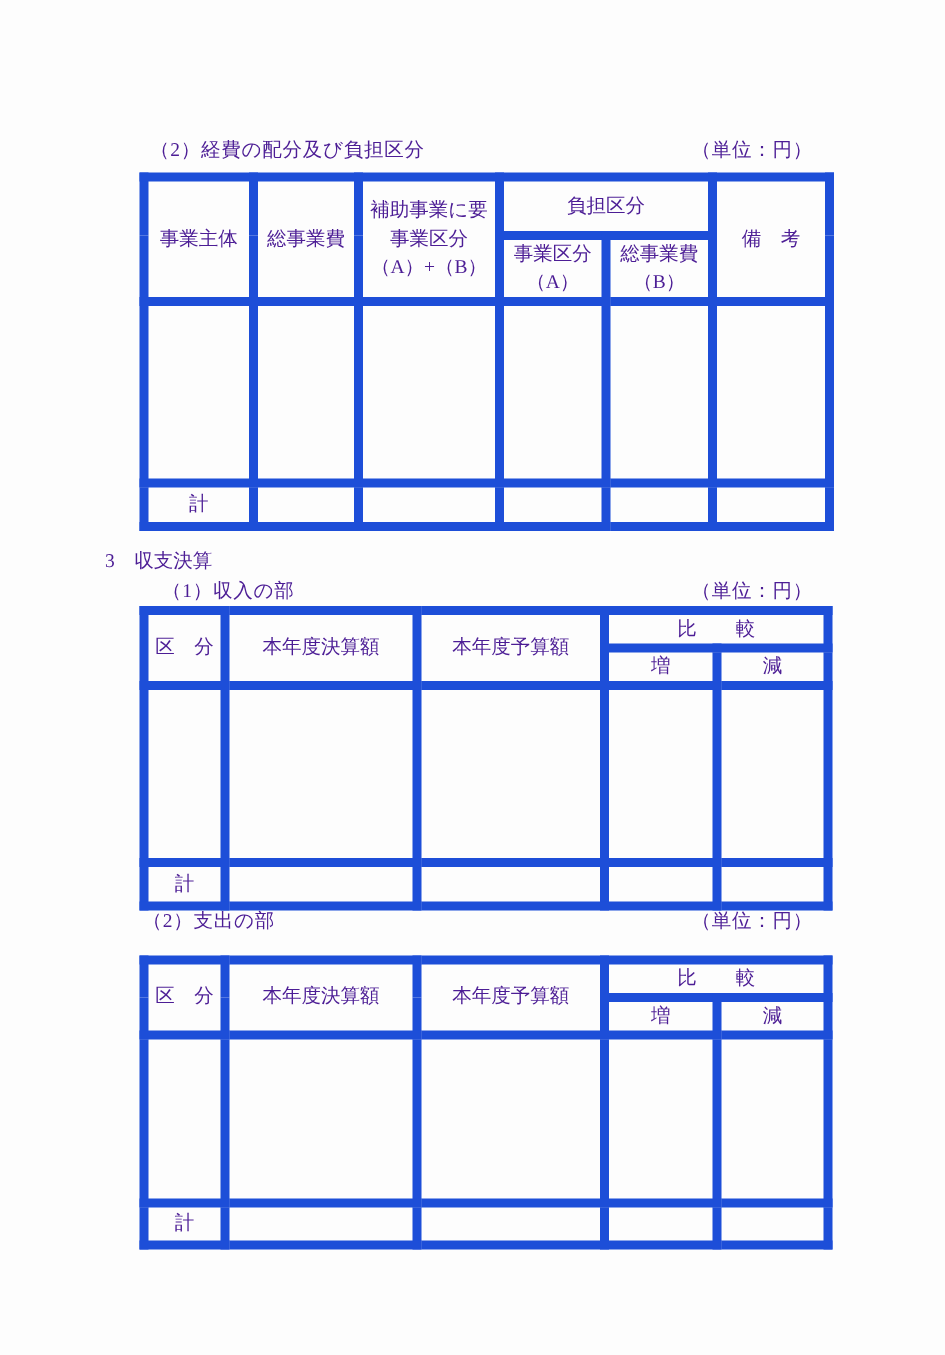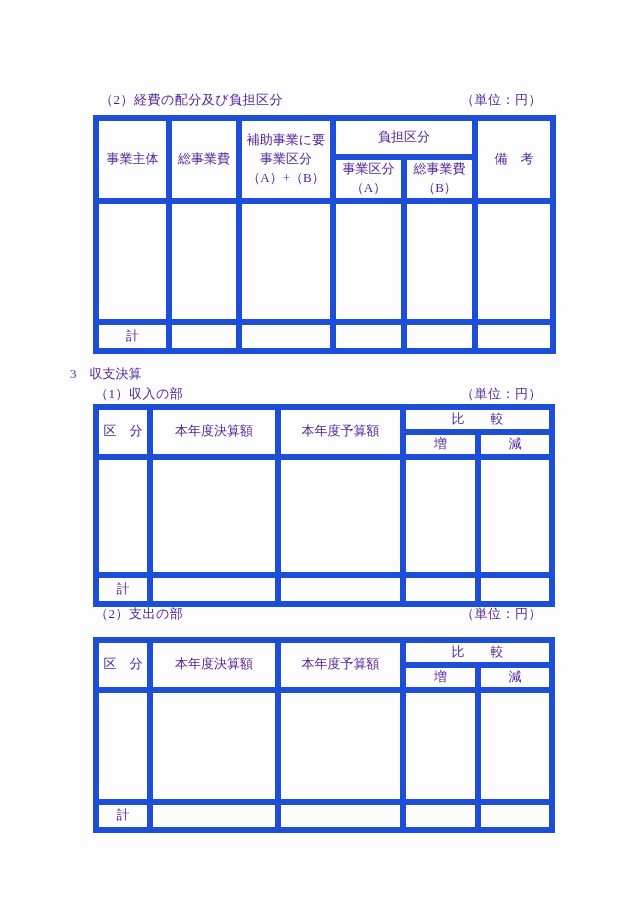--- a/index.html
+++ b/index.html
@@ -132,21 +132,21 @@
         <td></td>
       </tr>
     </tbody>
   </table>
 
   <div class="section-heading" style="left:70px; top:366px;">
     <span class="sec-num">3</span><span>収支決算</span>
   </div>
 
   <div class="caption-row" style="left:93px; top:386px; width:449px;">
-    <span class="caption-title" style="margin-left:2px;">（1）収入の部</span>
+    <span class="caption-title" style="margin-left:15px;">（1）収入の部</span>
     <span class="caption-unit">（単位：円）</span>
   </div>
 
   <table class="form-table t2">
     <colgroup>
       <col style="width:54px">
         <col style="width:128px">
         <col style="width:125px">
       <col style="width:75px">
         <col style="width:74px">

